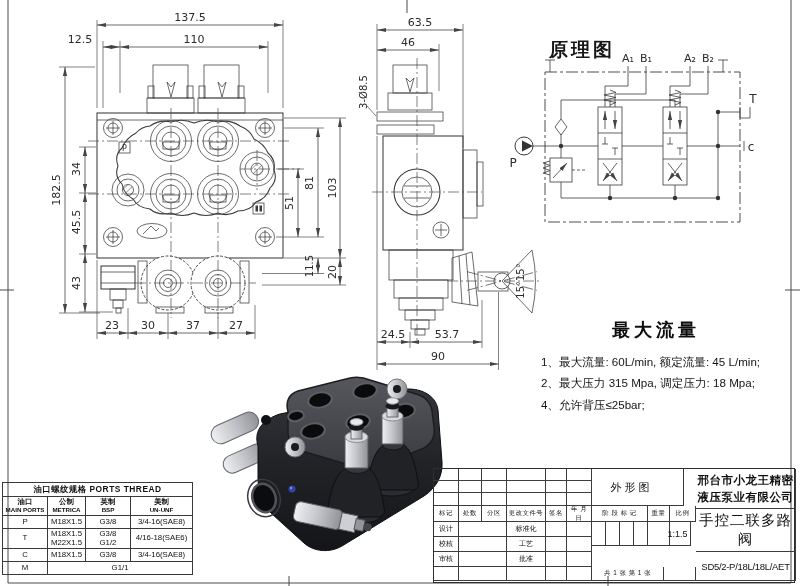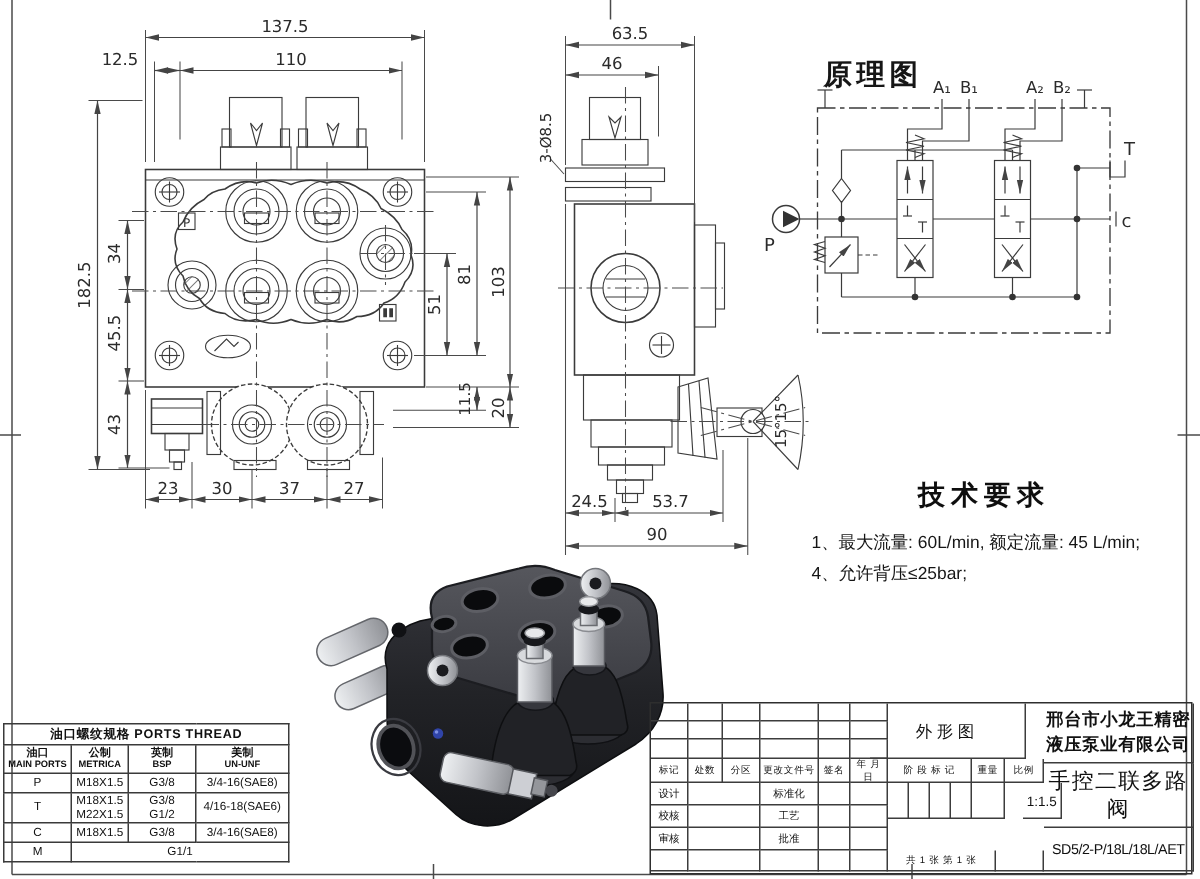--- a/index.html
+++ b/index.html
@@ -476,22 +476,23 @@
       <rect x="356" y="511" width="9" height="11" fill="#94969b" stroke="#55575c"></rect>
       <circle cx="369" cy="517" r="4" fill="#45464c"></circle>
     </g>
     <circle cx="292" cy="489" r="3.5" fill="#3044a8"></circle>
     <circle cx="291" cy="488" r="1.2" fill="#7e90e0"></circle>
   </g>
 </svg>
 
 
 <div class="techreq">
-  <div class="tr-title">技术要求</div>
+  <div class="tr-title">最大流量</div>
   <div class="tr-item">1、最大流量: 60L/min, 额定流量: 45 L/min;</div>
+  <div class="tr-item">2、最大压力 315 Mpa, 调定压力: 18 Mpa;</div>
   <div class="tr-item">4、允许背压≤25bar;</div>
 </div>
 
 
 <table class="ports">
   <colgroup>
         <col style="width:45px">
         <col style="width:38px">
         <col style="width:45px">
         <col style="width:62px">
@@ -601,21 +602,21 @@
 
   <div class="tc view-name" style="left:146px;top:0;width:104px;height:37px">外形图</div>
   <div class="tc lbl" style="left:158px;top:37px;width:56px;height:16px">阶 段 标 记</div>
   <div class="tc lbl" style="left:214px;top:37px;width:22px;height:16px">重量</div>
   <div class="tc lbl" style="left:236px;top:37px;width:26px;height:16px">比例</div>
   <div class="tc" style="left:158px;top:53px;width:14px;height:24px"></div>
   <div class="tc" style="left:172px;top:53px;width:14px;height:24px"></div>
   <div class="tc" style="left:186px;top:53px;width:14px;height:24px"></div>
   <div class="tc" style="left:200px;top:53px;width:14px;height:24px"></div>
   <div class="tc" style="left:214px;top:53px;width:22px;height:24px"></div>
-  <div class="tc scaleval" style="left:248px;top:53px;width:26px;height:24px">1:1.5</div>
+  <div class="tc scaleval" style="left:231px;top:53px;width:26px;height:24px">1:1.5</div>
   <div class="tc lbl" style="left:158px;top:98px;width:72px;height:14px">共 1 张  第 1 张</div>
   <div class="tc" style="left:230px;top:98px;width:32px;height:14px"></div>
 
   <div class="tc product" style="left:262px;top:40px;width:100px;height:43px">手控二联多路阀</div>
   <div class="tc company" style="left:262px;top:0;width:100px;height:40px">
     <div>邢台市小龙王精密</div>
     <div>液压泵业有限公司</div>
   </div>
   <div class="tc dwgcode" style="left:262px;top:83px;width:100px;height:29px">SD5/2-P/18L/18L/AET</div>
 </div>

